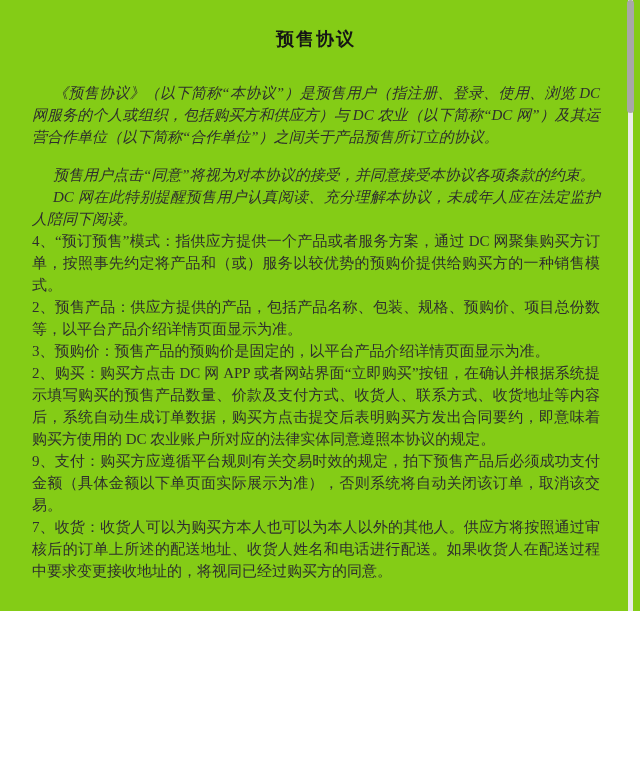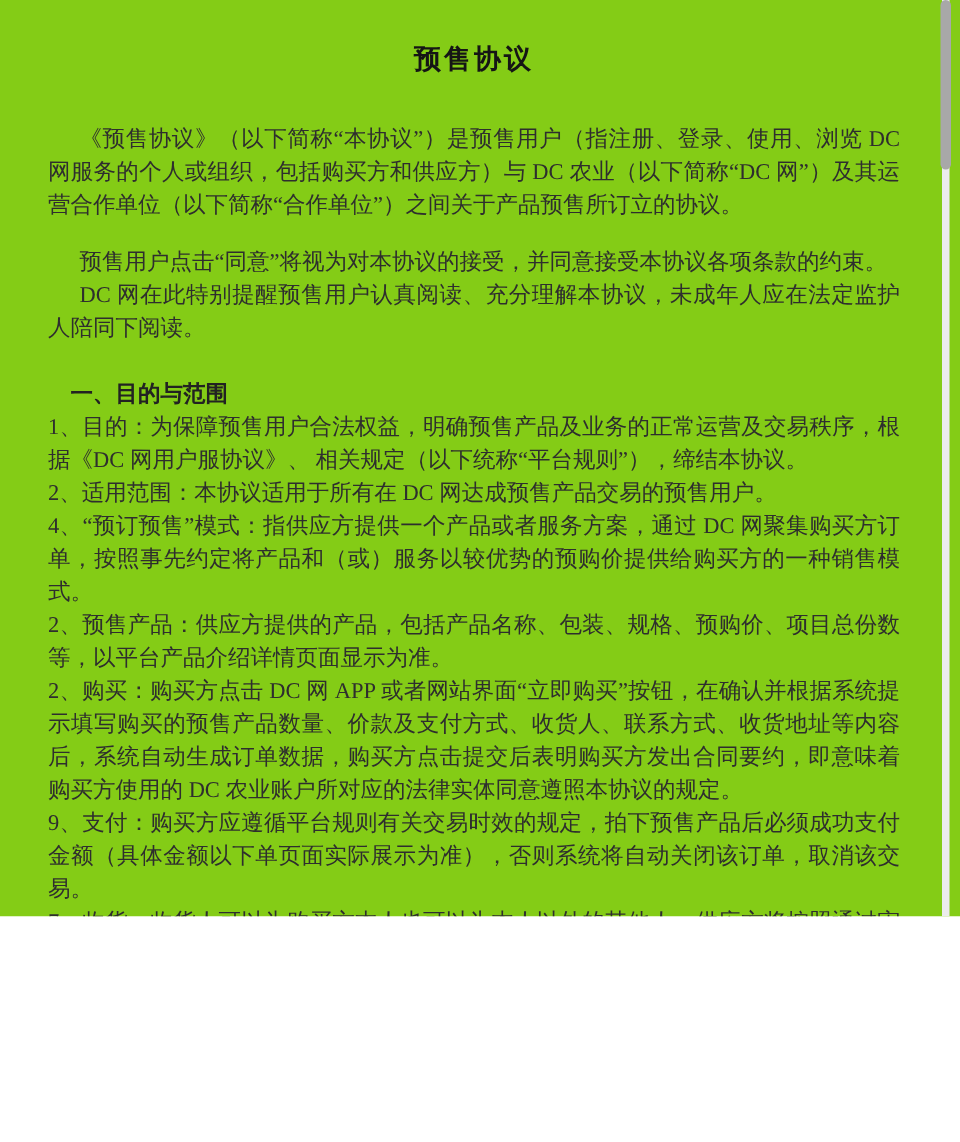--- a/index.html
+++ b/index.html
@@ -29,20 +29,21 @@
   }
   .para {
     margin: 0;
     font-size: 15px;
     line-height: 22px;
     text-align: justify;
     color: #2e2e2e;
   }
   .indent {
     text-indent: 1.4em;
+    font-style: italic;
   }
   .gap-after {
     margin-bottom: 16px;
   }
   .heading {
     margin: 22px 0 0 0;
     font-size: 15px;
     line-height: 22px;
     font-weight: 700;
     text-indent: 1em;
@@ -72,29 +73,25 @@
 
 <div class="page">
   <div class="content">
 
     <h1 class="title">预售协议</h1>
 
     <p class="para indent gap-after">《预售协议》（以下简称“本协议”）是预售用户（指注册、登录、使用、浏览 DC 网服务的个人或组织，包括购买方和供应方）与 DC 农业（以下简称“DC 网”）及其运营合作单位（以下简称“合作单位”）之间关于产品预售所订立的协议。</p>
     <p class="para indent">预售用户点击“同意”将视为对本协议的接受，并同意接受本协议各项条款的约束。</p>
     <p class="para indent">DC 网在此特别提醒预售用户认真阅读、充分理解本协议，未成年人应在法定监护人陪同下阅读。</p>
 
-    <div class="section">
-      <p class="heading">一、目的与范围</p>
-      <p class="para">1、目的：为保障预售用户合法权益，明确预售产品及业务的正常运营及交易秩序，根据《DC 网用户服协议》、 相关规定（以下统称“平台规则”），缔结本协议。</p>
-      <p class="para">2、适用范围：本协议适用于所有在 DC 网达成预售产品交易的预售用户。</p>
-    </div>
 
     <div class="section">
       <p class="para">4、“预订预售”模式：指供应方提供一个产品或者服务方案，通过 DC 网聚集购买方订单，按照事先约定将产品和（或）服务以较优势的预购价提供给购买方的一种销售模式。</p>
       <p class="para">2、预售产品：供应方提供的产品，包括产品名称、包装、规格、预购价、项目总份数等，以平台产品介绍详情页面显示为准。</p>
+      <p class="para">3、预购价：预售产品的预购价是固定的，以平台产品介绍详情页面显示为准。</p>
       <p class="para">2、购买：购买方点击 DC 网 APP 或者网站界面“立即购买”按钮，在确认并根据系统提示填写购买的预售产品数量、价款及支付方式、收货人、联系方式、收货地址等内容后，系统自动生成订单数据，购买方点击提交后表明购买方发出合同要约，即意味着购买方使用的 DC 农业账户所对应的法律实体同意遵照本协议的规定。</p>
       <p class="para">9、支付：购买方应遵循平台规则有关交易时效的规定，拍下预售产品后必须成功支付金额（具体金额以下单页面实际展示为准），否则系统将自动关闭该订单，取消该交易。</p>
       <p class="para">7、收货：收货人可以为购买方本人也可以为本人以外的其他人。供应方将按照通过审核后的订单上所述的配送地址、收货人姓名和电话进行配送。如果收货人在配送过程中要求变更接收地址的，将视同已经过购买方的同意。</p>
     </div>
 
   </div>
 
   <div class="scroll-track"></div>
   <div class="scroll-thumb"></div>
 </div>

